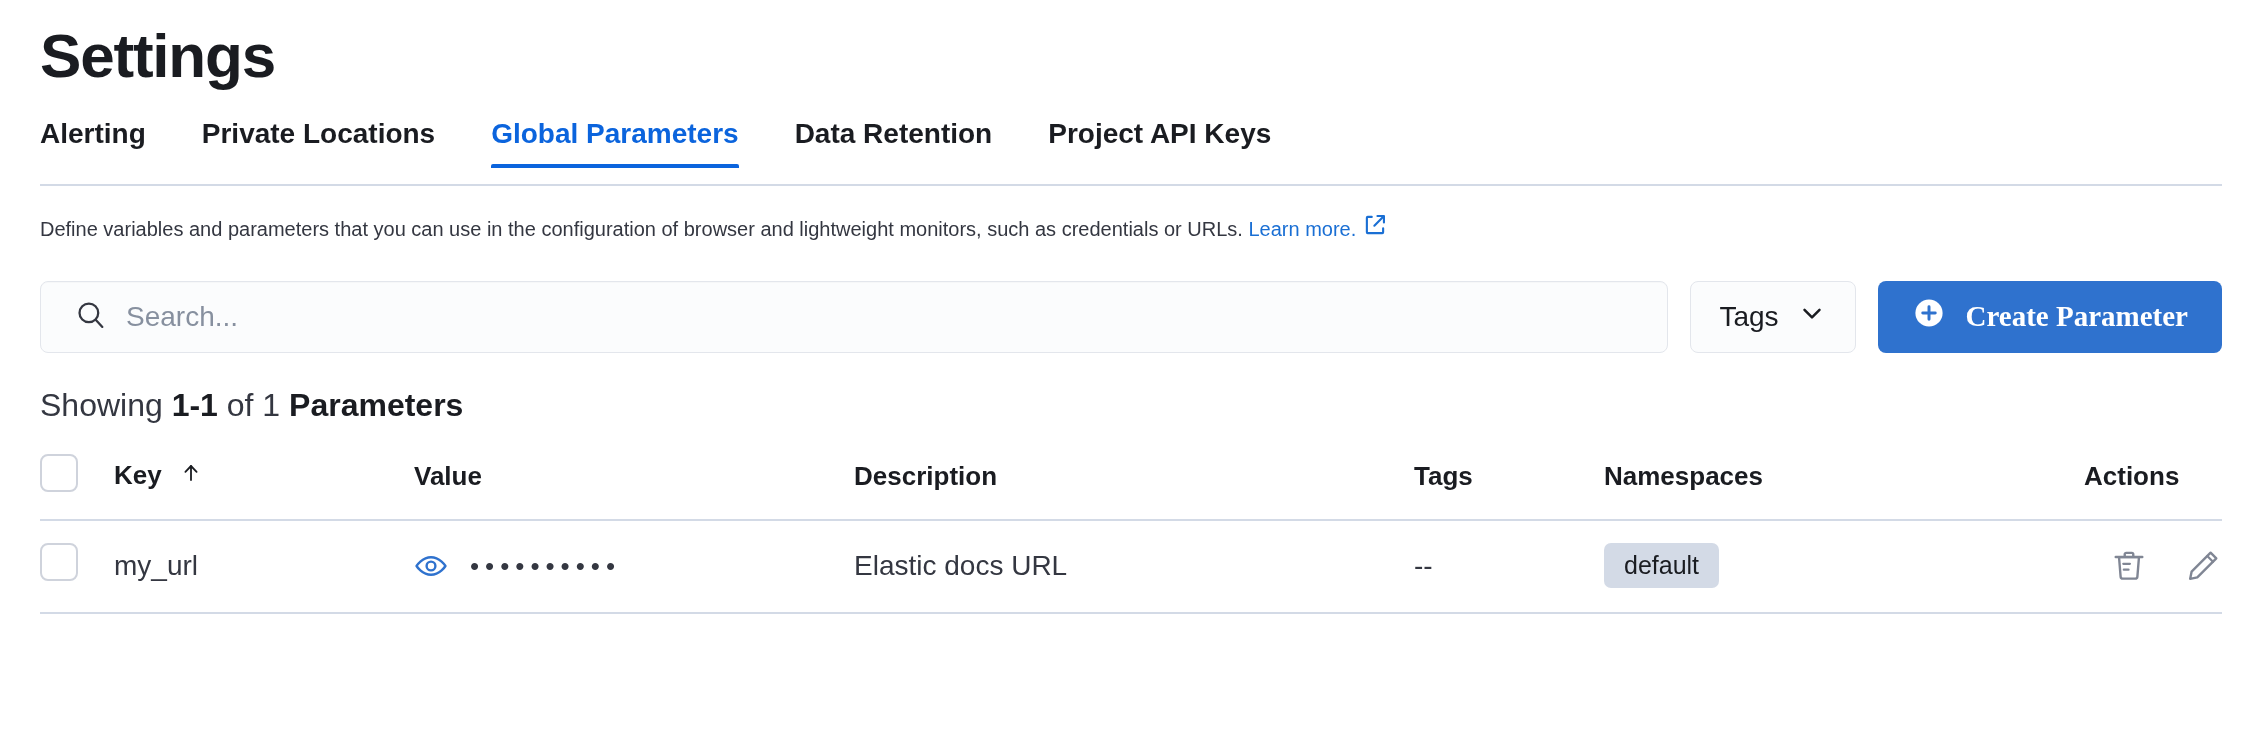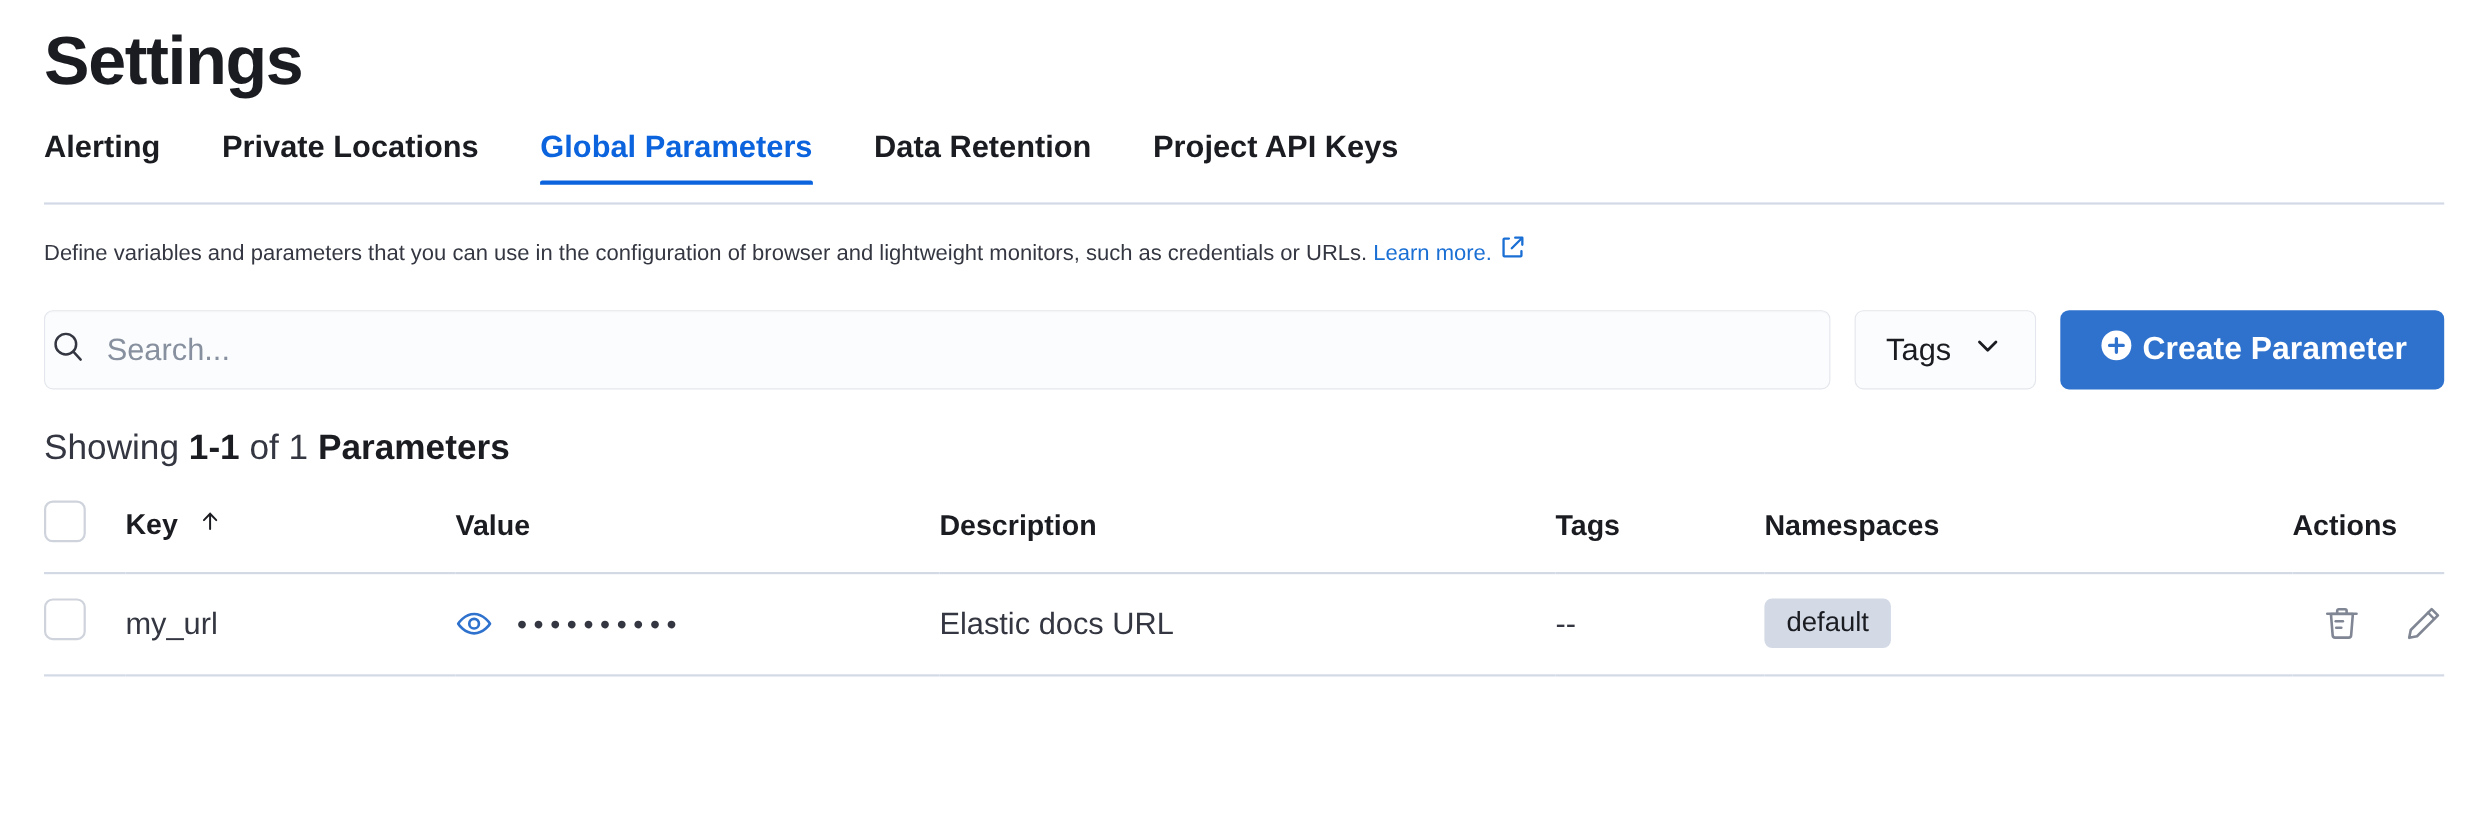--- a/index.html
+++ b/index.html
@@ -95,21 +95,21 @@
     margin-top: 36px;
   }
   .search-box {
     flex: 1 1 auto;
     height: 72px;
     background: #fbfcfd;
     border: 1px solid #e3e6ec;
     border-radius: 8px;
     display: flex;
     align-items: center;
-    padding: 0 4px;
+    padding: 0 33px;
     gap: 18px;
     box-shadow: 0 1px 0 rgba(0,0,0,0.02) inset;
   }
   .search-input {
     border: none;
     outline: none;
     background: transparent;
     font-family: "Liberation Sans", sans-serif;
     font-size: 28px;
     color: #343741;
@@ -136,24 +136,24 @@
     white-space: nowrap;
   }
 
   .create-btn {
     height: 72px;
     background: #2f72ce;
     border: none;
     border-radius: 8px;
     display: flex;
     align-items: center;
-    gap: 7px;
+    gap: 20px;
     padding: 0 34px;
     color: #ffffff;
-    font-family: Liberation Sans, sans-serif;
+    font-family: Liberation Serif, serif;
     font-size: 29px;
     font-weight: 700;
     cursor: pointer;
     white-space: nowrap;
   }
 
   
   .showing {
     margin-top: 34px;
     font-size: 32px;

